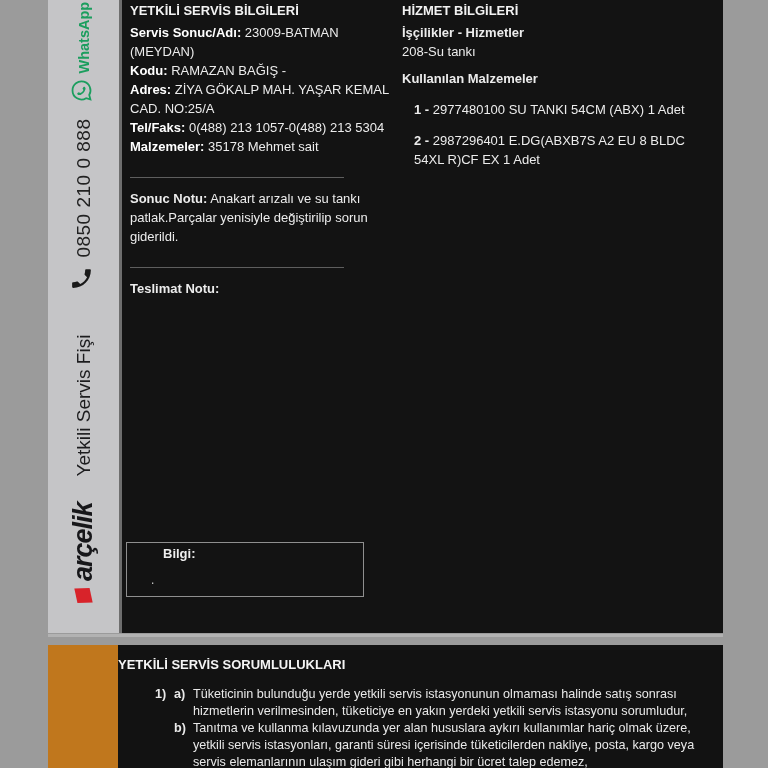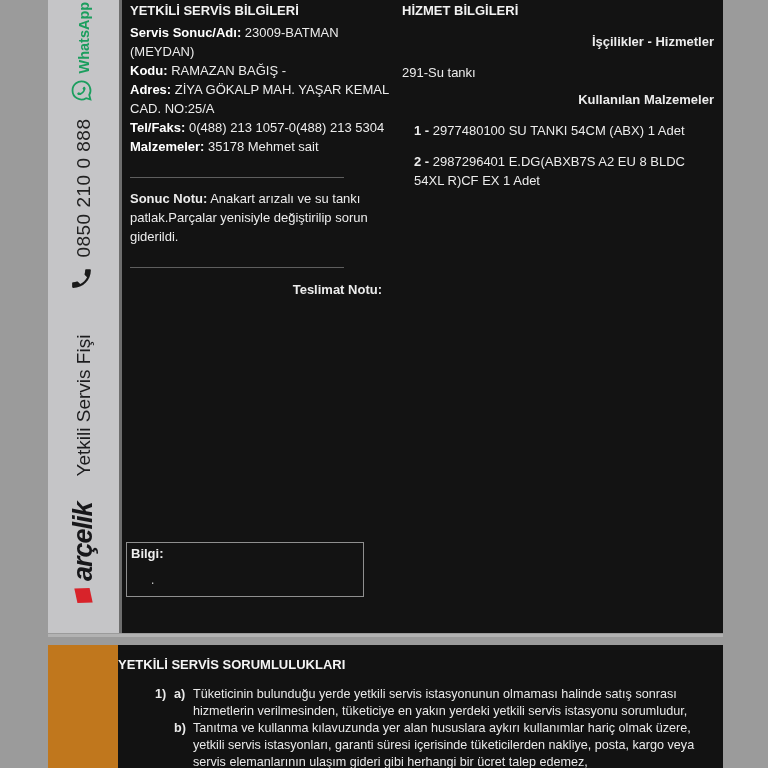--- a/index.html
+++ b/index.html
@@ -33,27 +33,27 @@
     position:absolute;left:74px;top:0;right:0;bottom:0;background:#131313;color:#ececec;
     font-size:13px;line-height:19px;
   }
   .col-left{position:absolute;left:8px;top:1px;width:264px;}
   .col-right{position:absolute;left:280px;top:1px;width:324px;}
   .panel-h{font-size:13px;font-weight:bold;margin:0 0 3px 0;color:#f2f2f2;}
   .field{margin:0;}
   .field b{color:#fff;}
   .rule{border:none;border-top:1px solid #5e5e5e;margin:21px 50px 11px 0;}
   .note-p{margin:0;}
-  .bold-line{font-weight:bold;margin:12px;text-align:right;}
+  .bold-line{font-weight:bold;margin:0;}
   .plain-line{margin:0;}
   .group-gap{margin-top:8px;}
   .mat{margin:12px;}
   .bilgi-box{
     position:absolute;left:4px;top:542px;width:238px;height:55px;
-    border:1px solid #8f8f8f;box-sizing:border-box;
+    border:1px solid #8f8f8f;box-sizing:border-box;padding-left:32px;
   }
   .bilgi-label{font-size:13px;font-weight:bold;color:#efefef;padding:1px 4px;}
   .bilgi-dot{position:absolute;left:24px;top:28px;font-size:12px;color:#cfcfcf;}
   
   .receipt-bottom{position:absolute;left:48px;top:645px;width:675px;height:123px;}
   .orange-bar{position:absolute;left:0;top:0;width:70px;height:123px;background:#c0771d;}
   .bottom-panel{
     position:absolute;left:70px;top:0;right:0;height:160px;background:#121212;color:#e9e9e9;
     font-size:12.6px;line-height:17px;
   }
@@ -109,21 +109,21 @@
         <p class="note-p"><b>Sonuc Notu:</b> <span>Anakart arızalı ve su tankı patlak.Parçalar yenisiyle değiştirilip sorun giderildi.</span></p>
 
         <hr class="rule">
 
         <p class="bold-line">Teslimat Notu:</p>
       </div>
 
       <div class="col-right">
         <h3 class="panel-h">HİZMET BİLGİLERİ</h3>
         <p class="bold-line">İşçilikler - Hizmetler</p>
-        <p class="plain-line">291-Su tankı</p>
+        <p class="plain-line">208-Su tankı</p>
         <p class="bold-line group-gap">Kullanılan Malzemeler</p>
         <div id="materials">
             <div class="mat"><b>1 -</b> 2977480100 SU TANKI 54CM (ABX) 1 Adet</div>
             <div class="mat"><b>2 -</b> 2987296401 E.DG(ABXB7S A2 EU 8 BLDC 54XL R)CF EX 1 Adet</div>
           </div>
       </div>
 
       <div class="bilgi-box">
         <div class="bilgi-label">Bilgi:</div>
         <span class="bilgi-dot">.</span>

